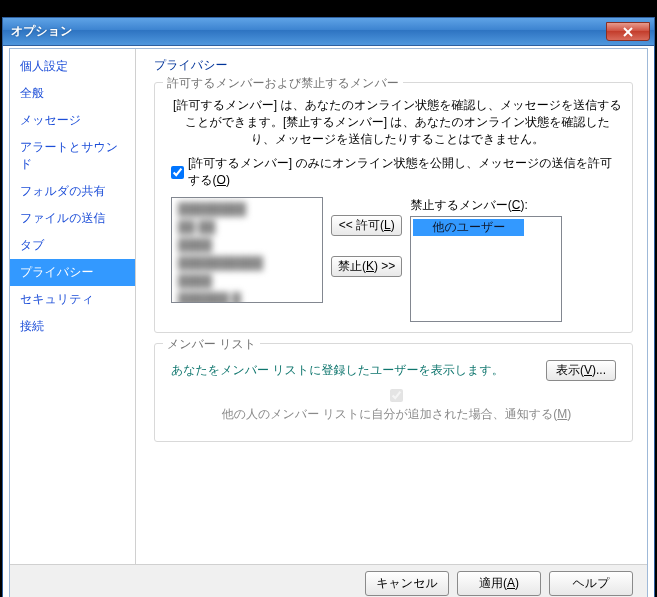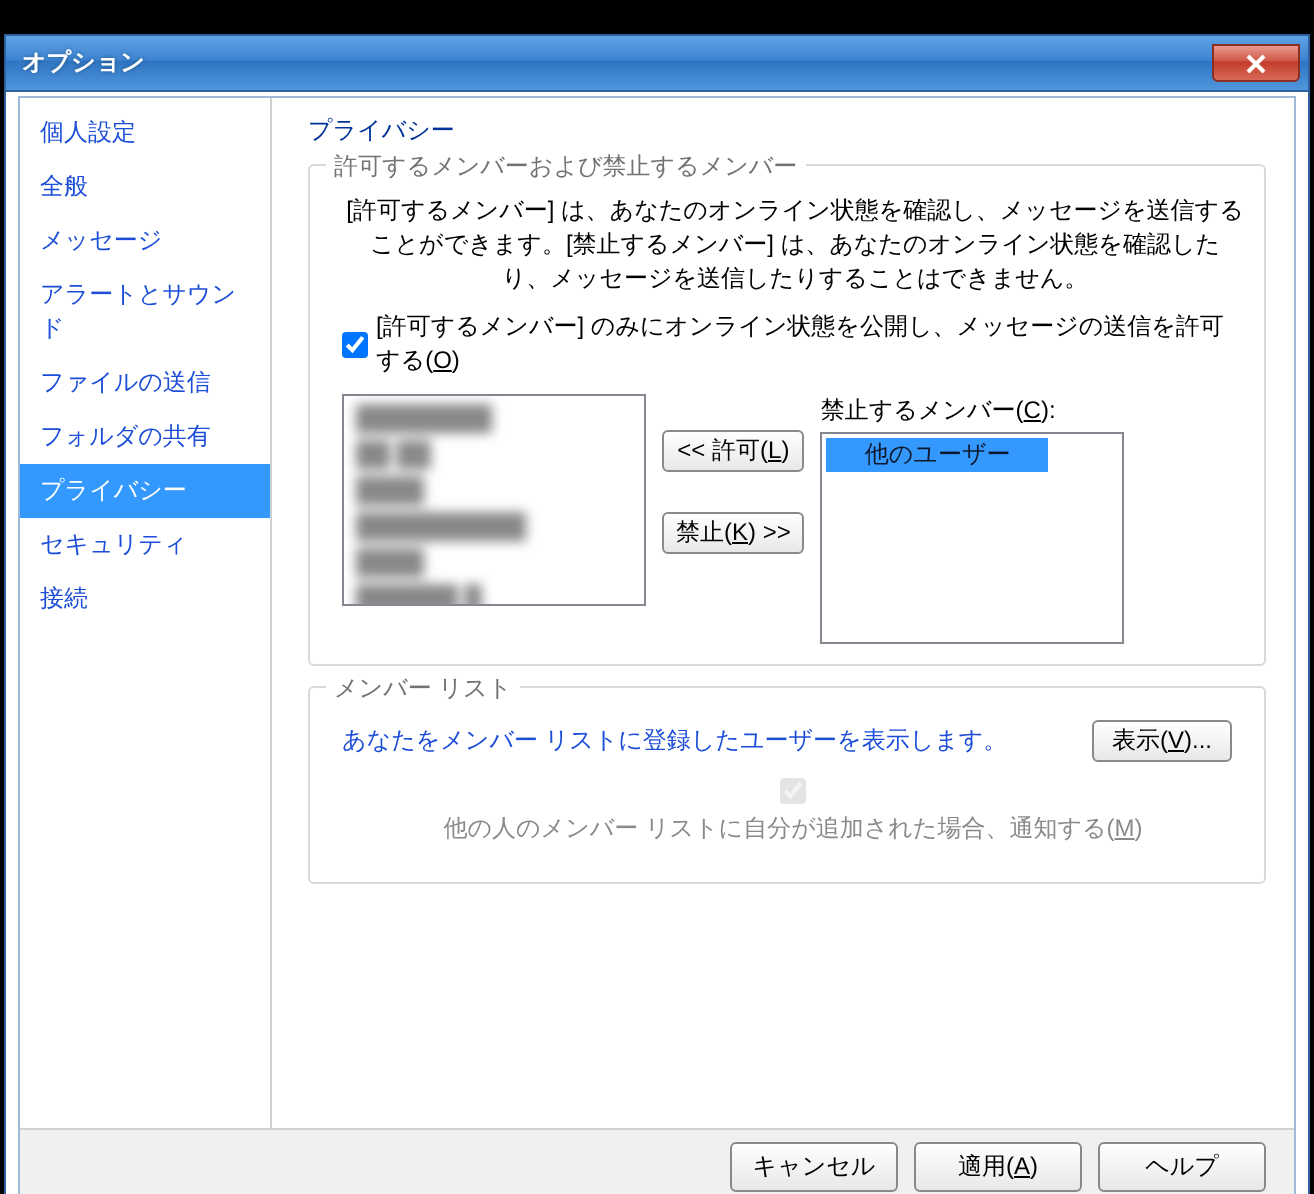--- a/index.html
+++ b/index.html
@@ -83,21 +83,21 @@
 
 .btn {
   background: linear-gradient(to bottom, #fff, #e8e8e8);
   border: 1px solid #8a8a8a; border-radius: 3px;
   padding: 2px 10px; min-width: 68px; text-align: center; cursor: default;
   font-size: 12px;
 }
 .btn.small { min-width: 70px; padding: 1px 6px; }
 
 .member-row { display: flex; align-items: center; justify-content: space-between; margin: 2px 6px 8px; }
-.member-text { color: #1d4ed8; }
+.member-text { color: #0f766e; }
 
 .check-row.disabled { color: #8a8a8a; flex-direction: column; }
 .check-row.disabled .check { opacity: .6; }
 
 .footer {
   position: absolute; left: 0; right: 0; bottom: 0; height: 38px;
   background: #f0f0f0; border-top: 1px solid #d0d0d0;
   display: flex; align-items: center; justify-content: flex-end;
   gap: 8px; padding-right: 14px;
 }
@@ -123,22 +123,23 @@
   </div>
 
   <div class="client">
     <div class="body">
 
       <div class="sidebar">
         <div class="sidebar-item"><span>個人設定</span></div>
         <div class="sidebar-item"><span>全般</span></div>
         <div class="sidebar-item"><span>メッセージ</span></div>
         <div class="sidebar-item"><span>アラートとサウンド</span></div>
+        <div class="sidebar-item"><span>フォルダの共有</span></div>
         <div class="sidebar-item"><span>ファイルの送信</span></div>
-        <div class="sidebar-item"><span>フォルダの共有</span></div>
+        <div class="sidebar-item"><span>タブ</span></div>
         <div class="sidebar-item selected"><span>プライバシー</span></div>
         <div class="sidebar-item"><span>セキュリティ</span></div>
         <div class="sidebar-item"><span>接続</span></div>
       </div>
 
       <div class="content">
         <div class="section-title">プライバシー</div>
 
         <div class="group">
           <div class="legend">許可するメンバーおよび禁止するメンバー</div>

